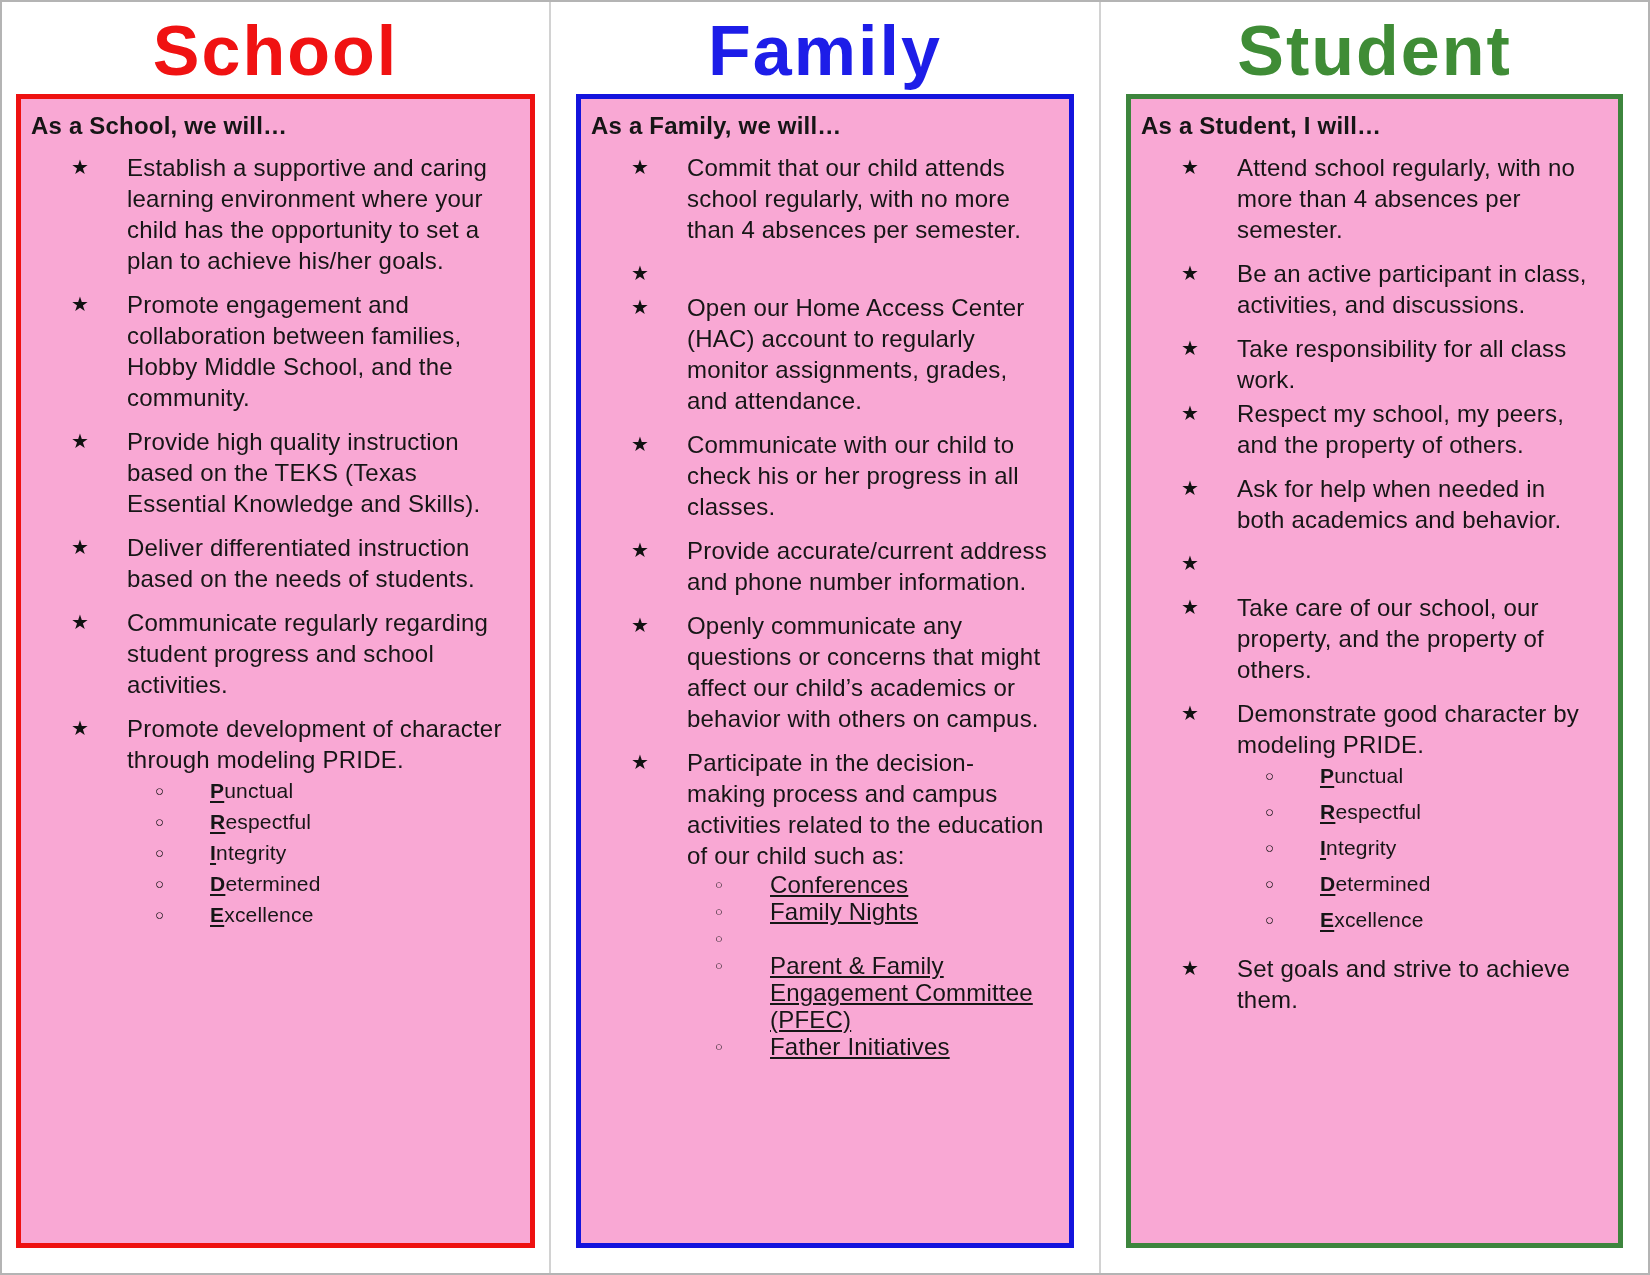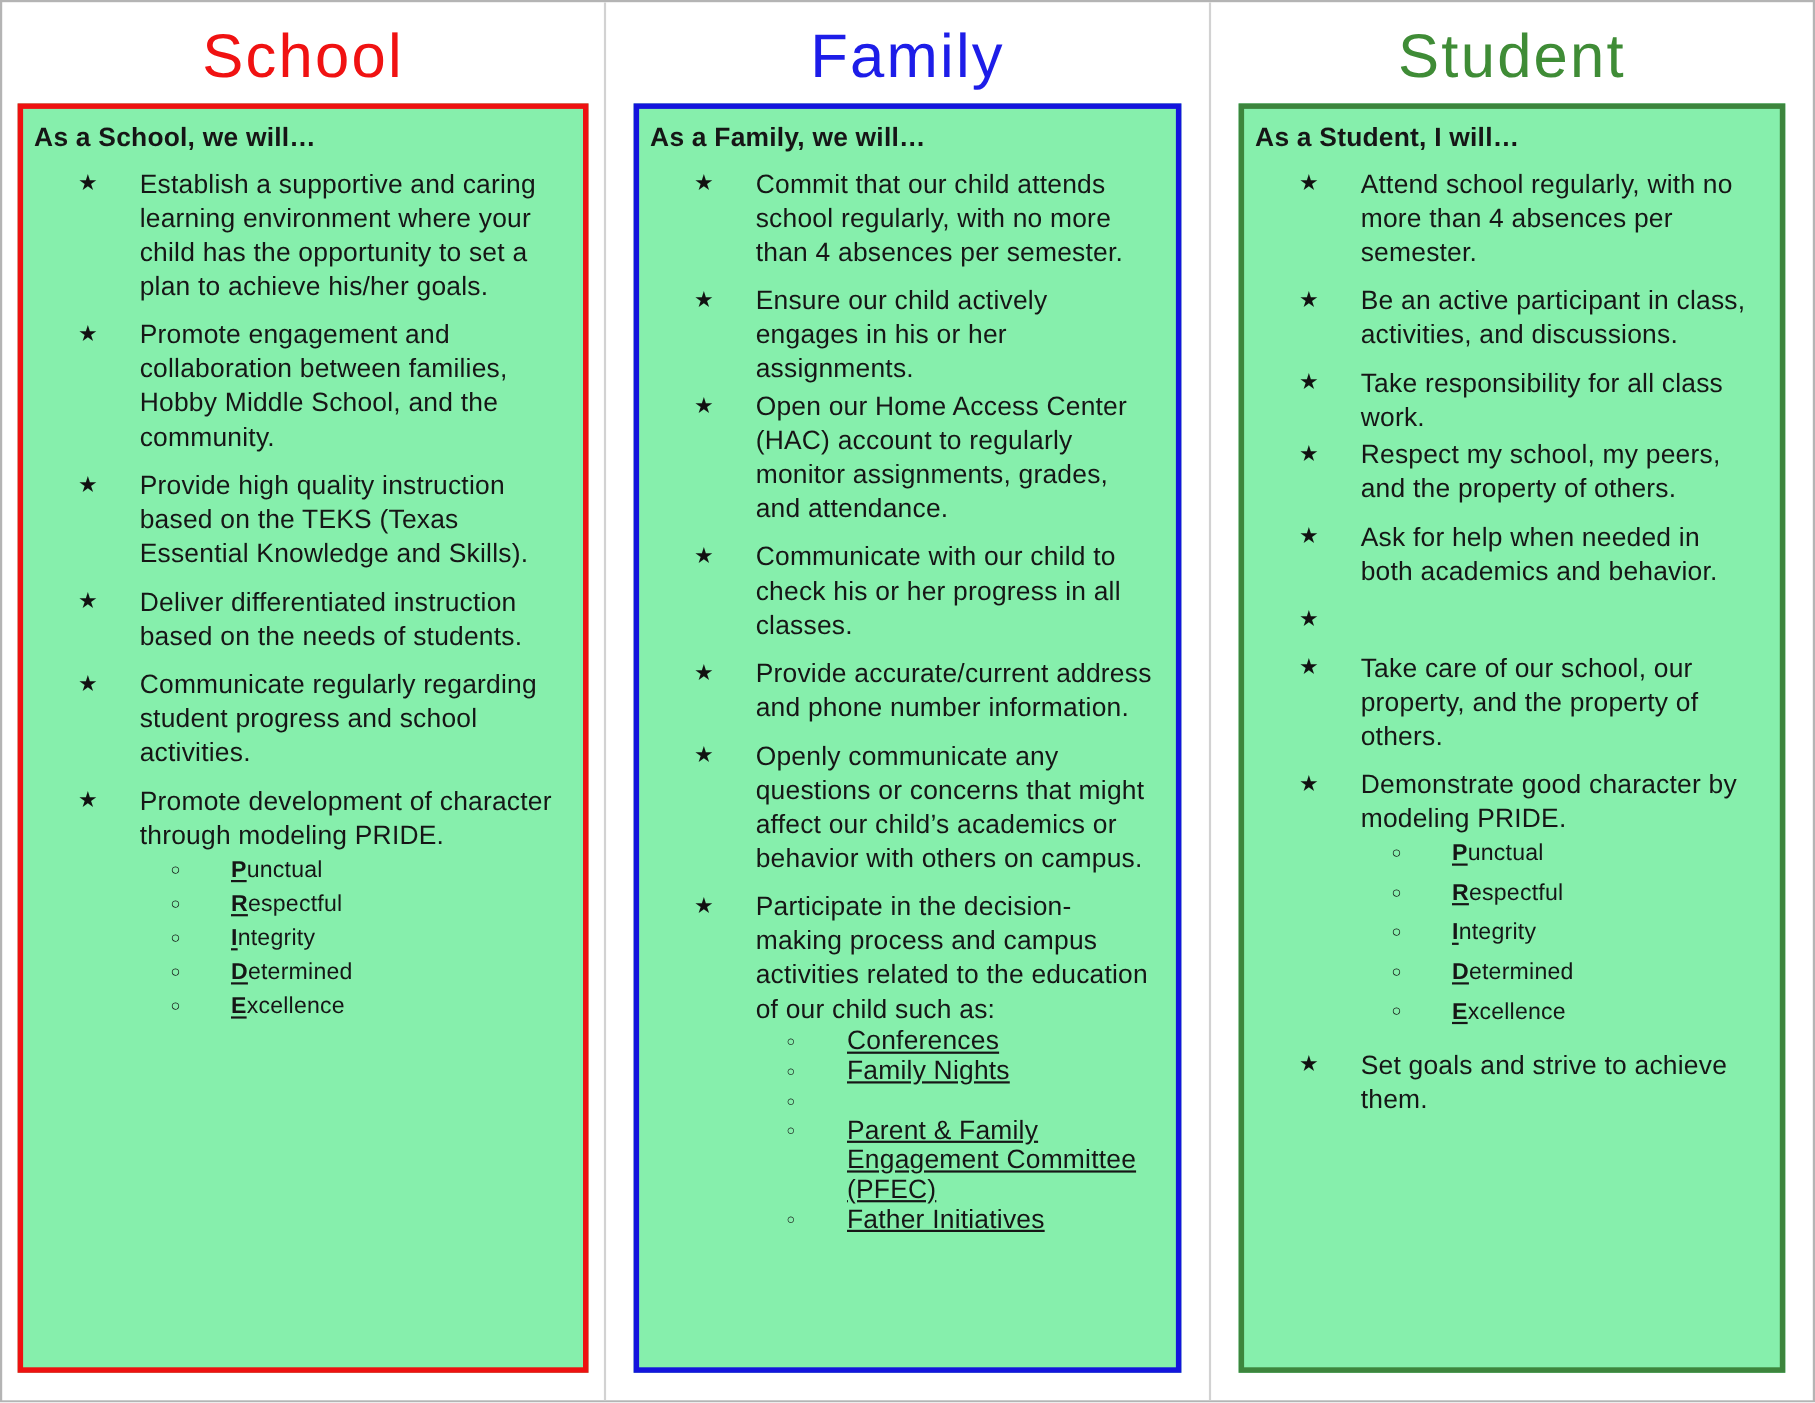--- a/index.html
+++ b/index.html
@@ -14,27 +14,27 @@
   }
   .column {
     box-sizing: border-box; display: flex; flex-direction: column;
     padding-bottom: 25px;
   }
   .column--school  { width: 549px; border-right: 2px solid #d2d2d2; }
   .column--family  { width: 550px; border-right: 2px solid #d2d2d2; justify-content: center; }
   .column--student { width: 547px; }
   .col-title {
     height: 92px; margin: 0; flex: 0 0 92px;
-    font-size: 56px; font-weight: 400; letter-spacing: 2px;
+    font-size: 70px; font-weight: 700; letter-spacing: 2px;
     line-height: 98px; text-align: center; white-space: nowrap;
   }
   .panel {
     flex: 1 1 auto; box-sizing: border-box;
     border: 5px solid #000; margin: 0 25px; padding: 13px 0 0 0;
-    background: #86efac;
+    background: #f9a8d4;
   }
   .column--school .panel { margin: 0 14px; }
   .heading {
     margin: 0 10px 12px 10px;
     font-size: 24px; font-weight: 700; letter-spacing: 0.2px;
   }
   ul { list-style: none; margin: 0; padding: 0; }
   .item { display: flex; align-items: flex-start; margin-top: 13px; }
   .item--tight { margin-top: 3px; }
   .items > .item:first-child { margin-top: 0; }
@@ -136,23 +136,20 @@
       <p class="heading">As a Family, we will…</p>
       <ul class="items">
           <li class="item">
     <span class="bullet-star">★</span>
     <div class="item-body">
       <div class="item-line">Commit that our child attends school regularly,  with no more than 4 absences per semester.</div>
     </div>
   </li>
           <li class="item">
     <span class="bullet-star">★</span>
-    <div class="item-body">
-      <div class="item-line">Ensure our child actively engages in  his or her assignments.</div>
-    </div>
   </li>
           <li class="item item--tight">
     <span class="bullet-star">★</span>
     <div class="item-body">
       <div class="item-line">Open our Home Access Center (HAC) account to regularly monitor assignments, grades, and attendance.</div>
     </div>
   </li>
           <li class="item">
     <span class="bullet-star">★</span>
     <div class="item-body">

